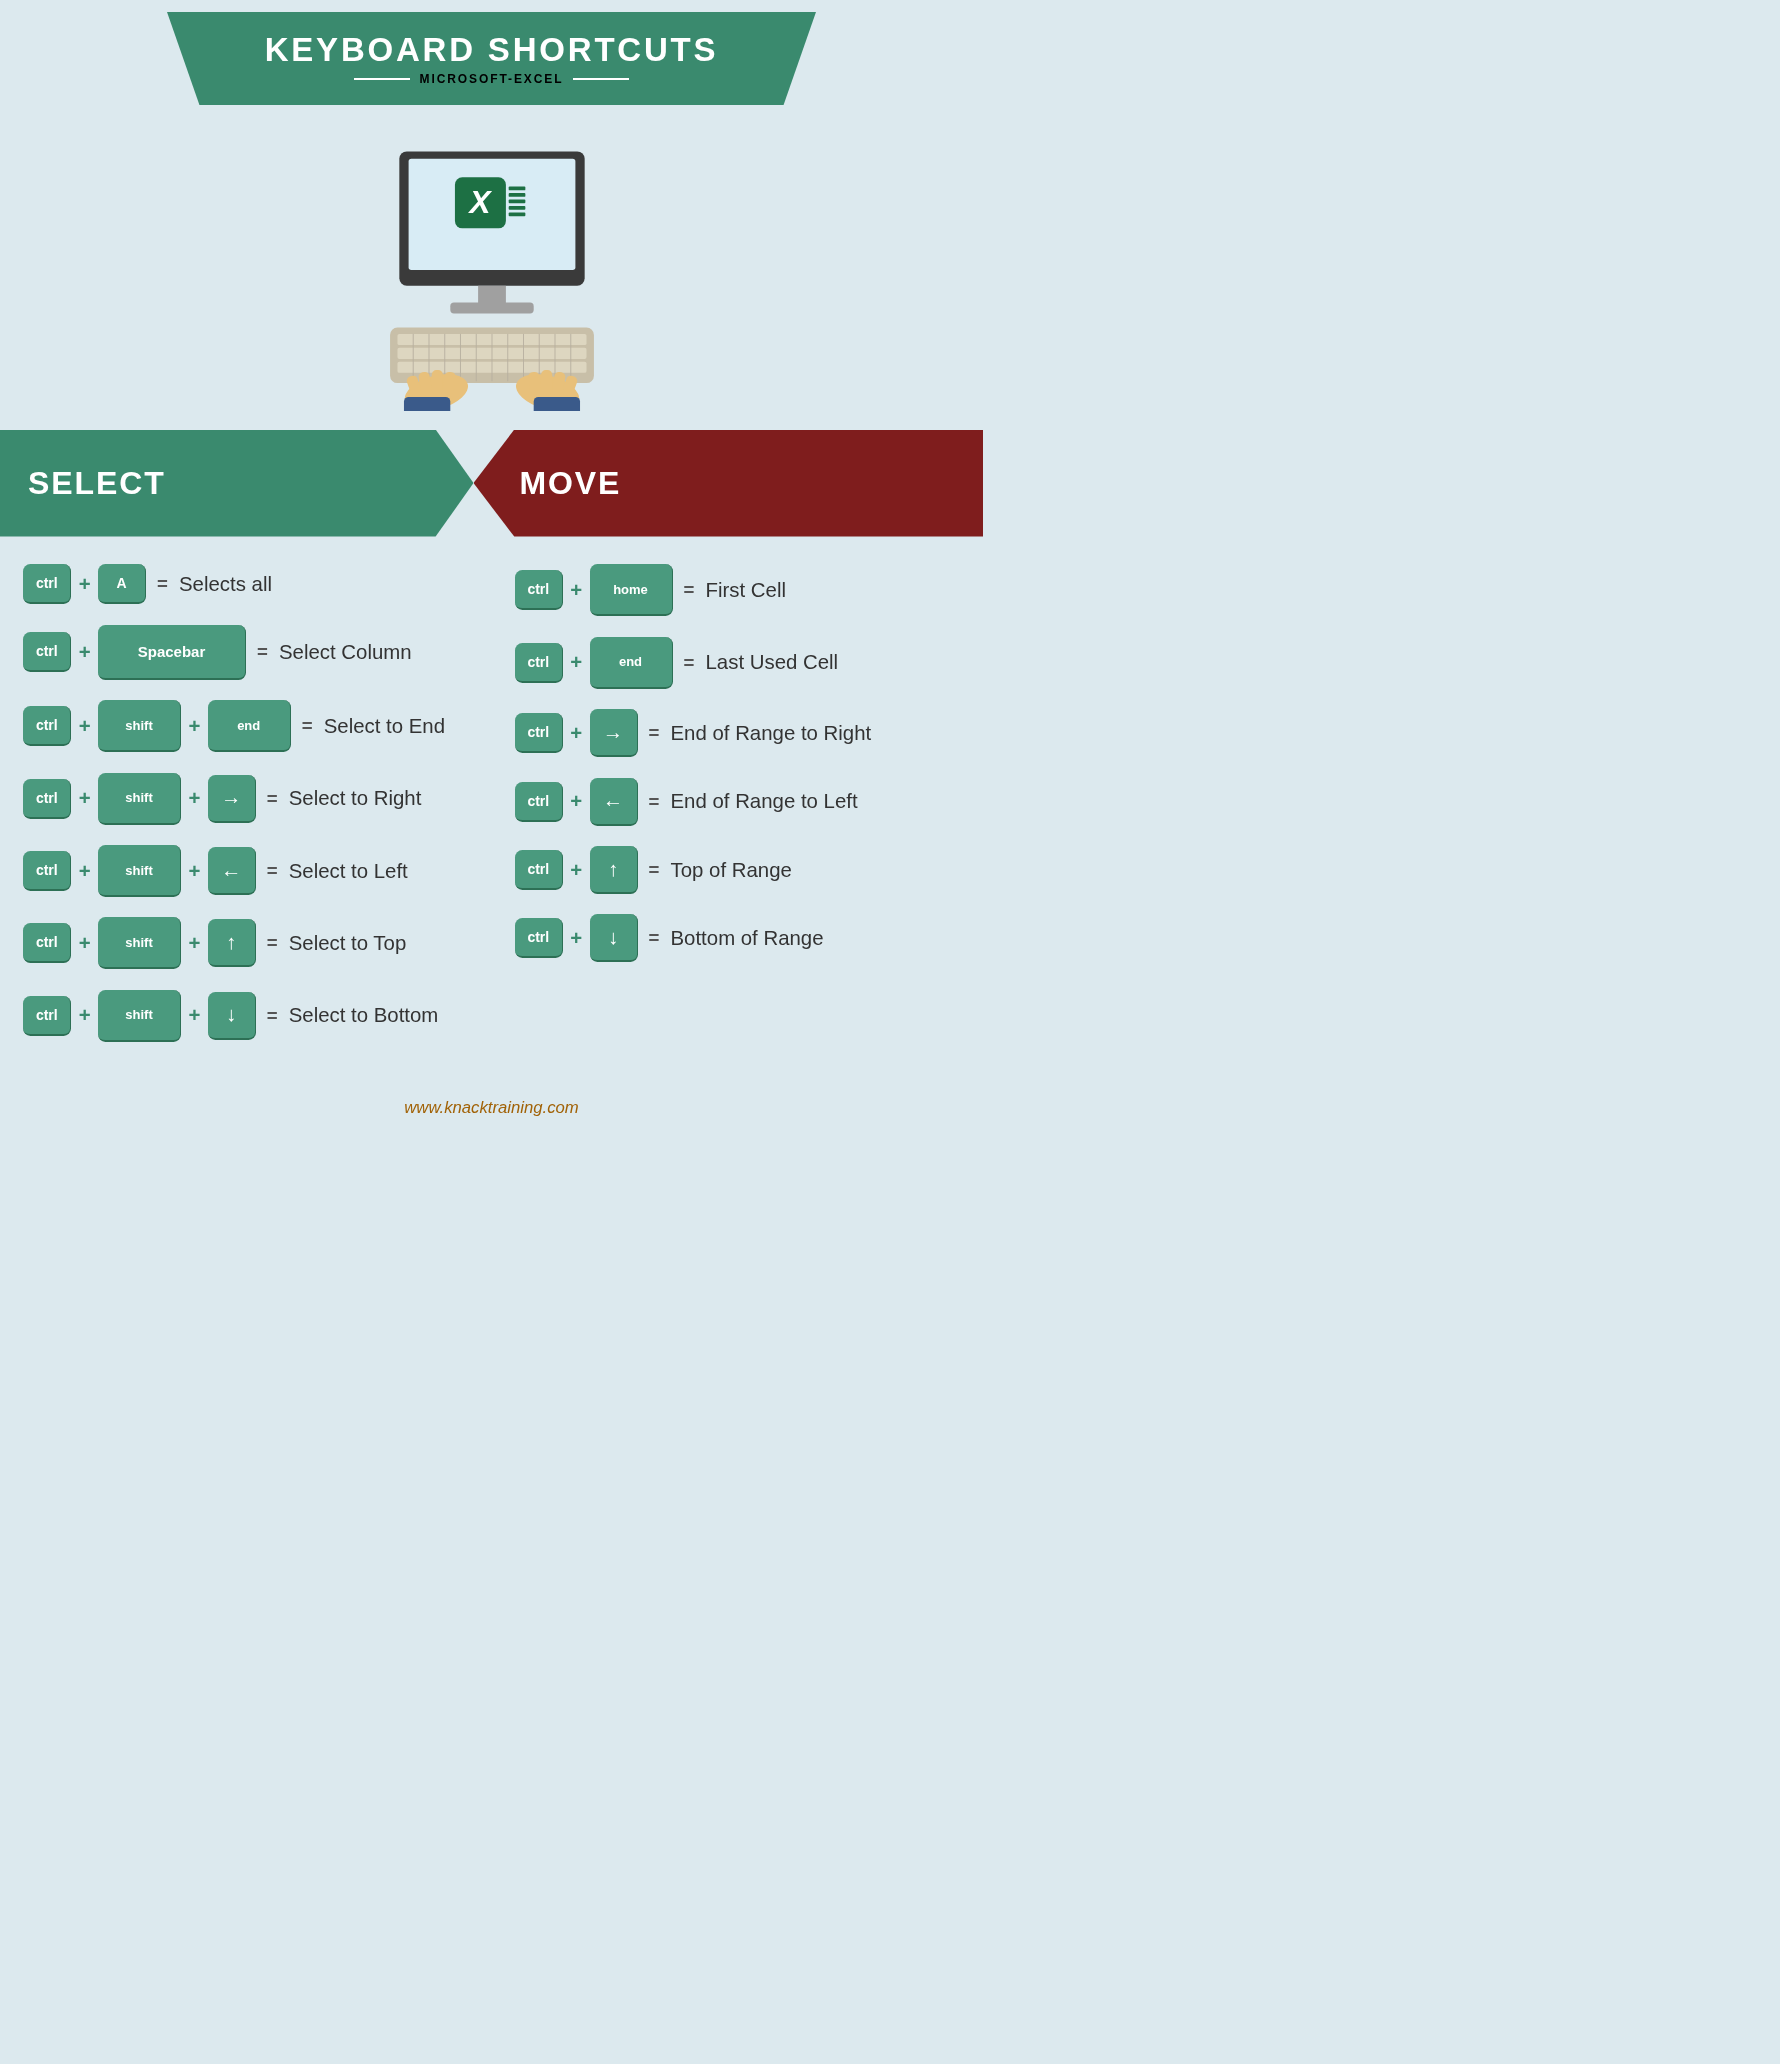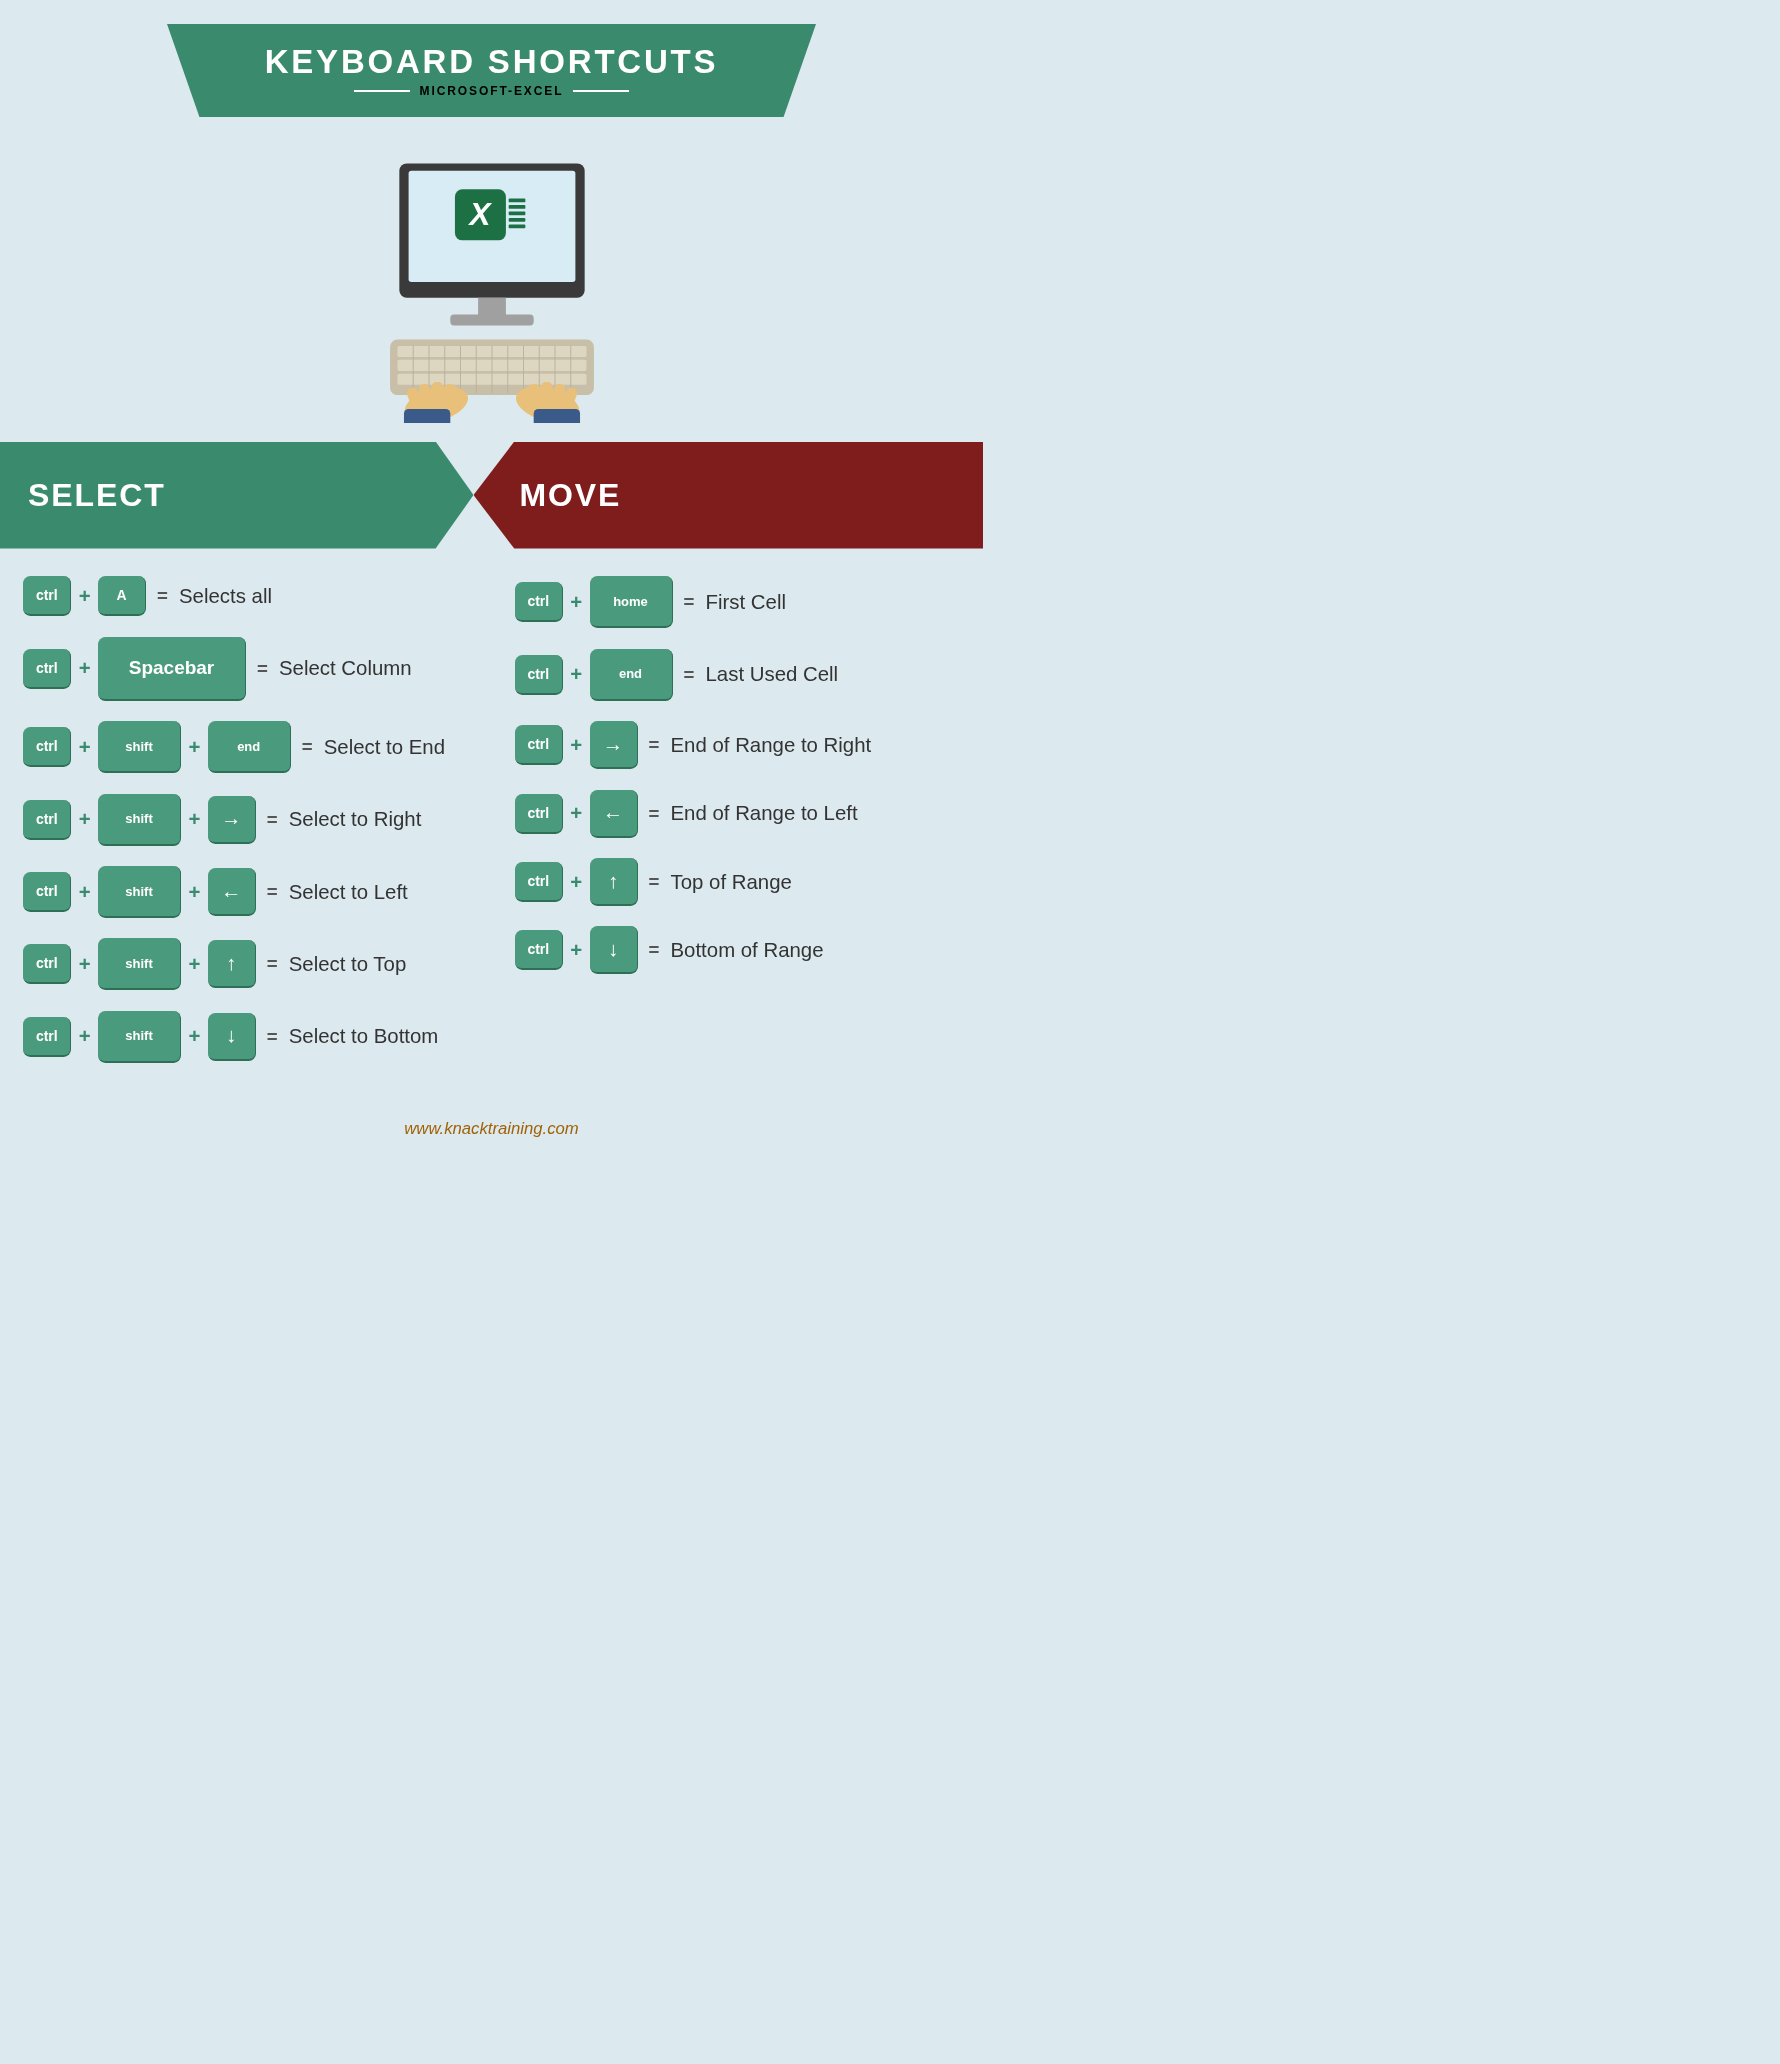--- a/index.html
+++ b/index.html
@@ -11,21 +11,21 @@
       display: flex;
       flex-direction: column;
       align-items: center;
       padding-bottom: 37px;
     }
 
     
     .header-banner {
       position: relative;
       width: 649px;
-      margin-top: 24px;
+      margin-top: 12px;
       display: flex;
       flex-direction: column;
       align-items: flex-end;
     }
     .banner-shape {
       width: 649px;
       height: 93px;
       background-color: #3a8a6e;
       clip-path: polygon(0 0, 100% 0, 95% 100%, 5% 100%);
       display: flex;
@@ -133,22 +133,22 @@
       border-bottom: 2.8px solid #2d7055;
       border-right: 1.9px solid #2d7055;
     }
     .key-sm {
       width: 48px;
       height: 40px;
       font-size: 14px;
     }
     .key-wide {
       width: 148px;
-      height: 64px;
-      font-size: 19px;
+      height: 55px;
+      font-size: 15px;
     }
     .key-lg {
       width: 83px;
       height: 52px;
       font-size: 13px;
     }
     .key-arrow {
       width: 48px;
       height: 48px;
       font-size: 20.4px;

